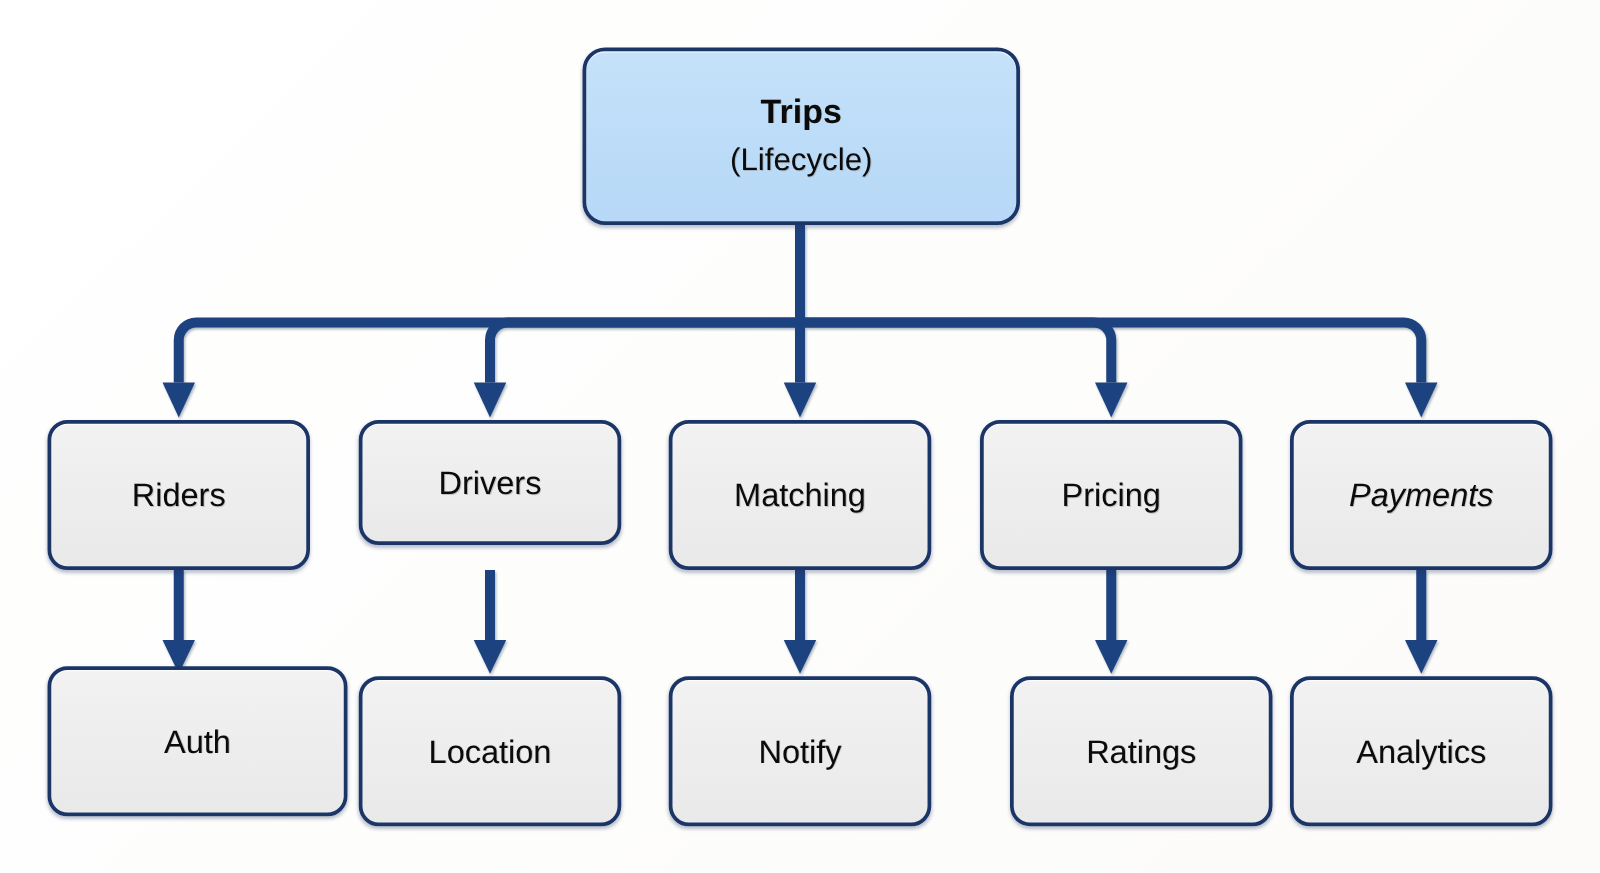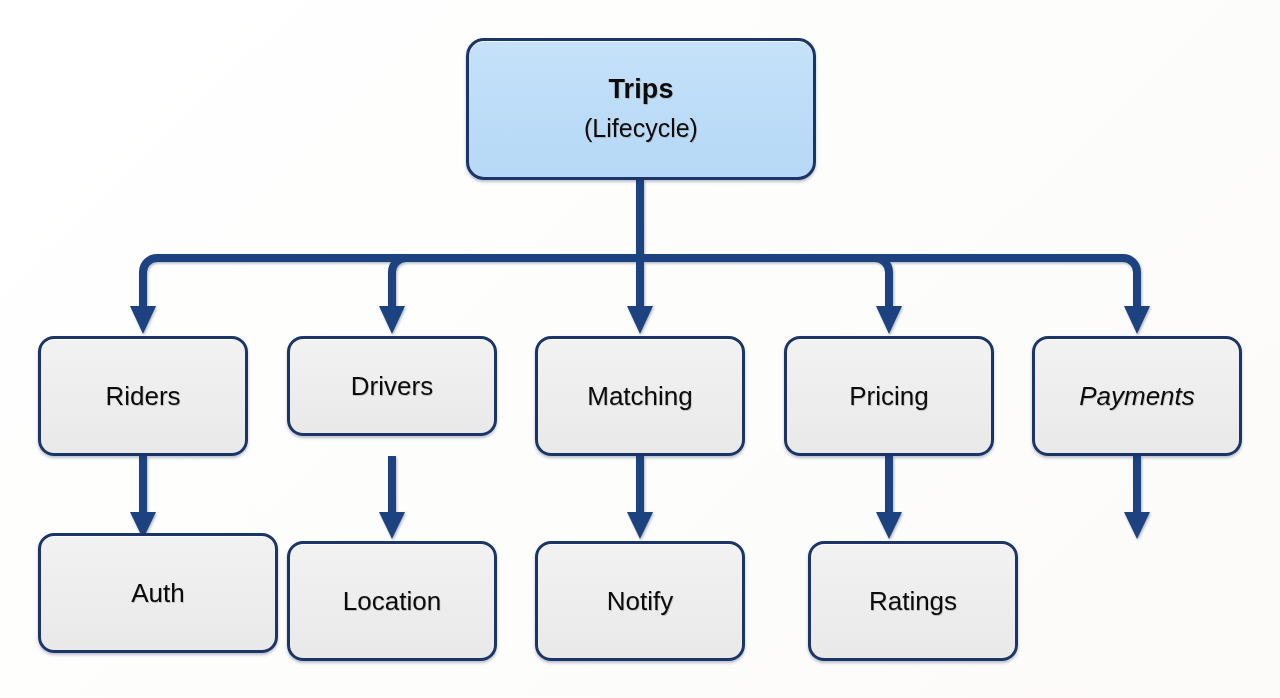--- a/index.html
+++ b/index.html
@@ -141,14 +141,17 @@
   </div>
   <div class="node leaf" style="left:287px; top:541px; width:210px; height:120px;">
     <div class="node-label">Location</div>
   </div>
   <div class="node leaf" style="left:535px; top:541px; width:210px; height:120px;">
     <div class="node-label">Notify</div>
   </div>
   <div class="node leaf" style="left:784px; top:541px; width:210px; height:120px;margin-left:24px;">
     <div class="node-label">Ratings</div>
   </div>
+  <div class="node leaf" style="left:1032px; top:541px; width:210px; height:120px;">
+    <div class="node-label">Analytics</div>
+  </div>
 
 </div>
 
 </body></html>

